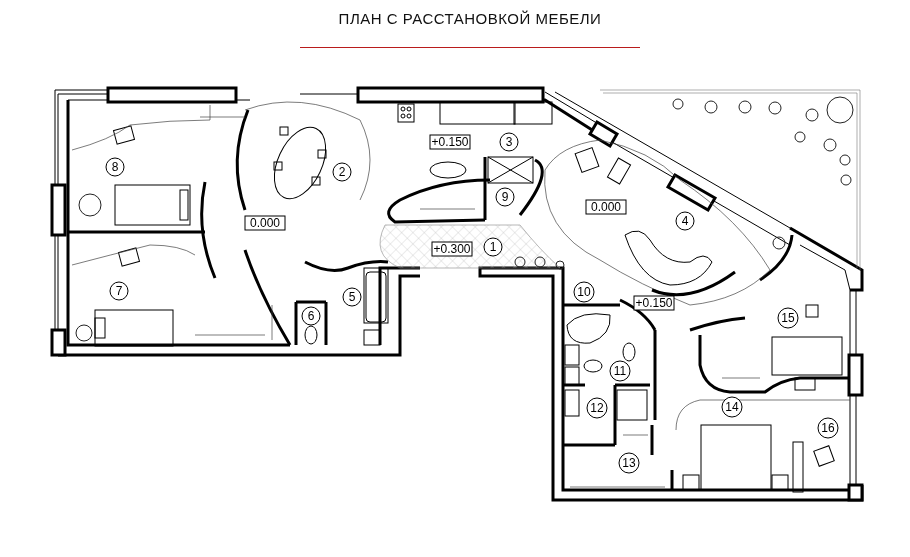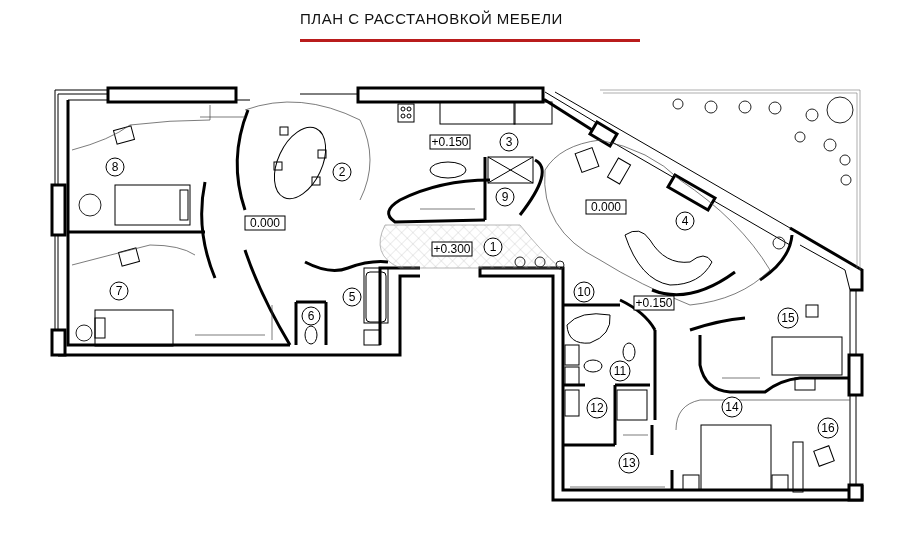--- a/index.html
+++ b/index.html
@@ -1,17 +1,17 @@
 <!DOCTYPE html>
 <html><head>
 <meta charset="utf-8">
 <style>
   html, body { margin: 0; padding: 0; background: #ffffff; }
   body { width: 910px; height: 557px; position: relative; overflow: hidden; font-family: "Liberation Sans", sans-serif; }
-  .title { position: absolute; left: 300px; top: 10px; width: 340px; font-size: 15px; letter-spacing: 0.5px; color: #111; border-bottom: 3px solid #b91c1c; padding-bottom: 12px; }
+  .title { position: absolute; left: 300px; top: 10px; width: 340px; text-align: center; font-size: 15px; letter-spacing: 0.5px; color: #111; border-bottom: 1px solid #b91c1c; padding-bottom: 20px; }
   svg { position: absolute; left: 0; top: 0; }
   .wall { fill: none; stroke: #000; stroke-width: 3; }
   .thin { fill: none; stroke: #000; stroke-width: 1; }
   .hair { fill: none; stroke: #444; stroke-width: 0.7; }
   .faint { fill: none; stroke: #777; stroke-width: 0.6; }
   .win { fill: #fff; stroke: #000; stroke-width: 3; }
   .fill-w { fill: #fff; stroke: #000; stroke-width: 1; }
   .num circle { fill: #fff; stroke: #000; stroke-width: 1; }
   .num text { font-family: "Liberation Sans", sans-serif; font-size: 12px; text-anchor: middle; dominant-baseline: central; fill: #000; }
   .lvl rect { fill: #fff; stroke: #000; stroke-width: 1; }

